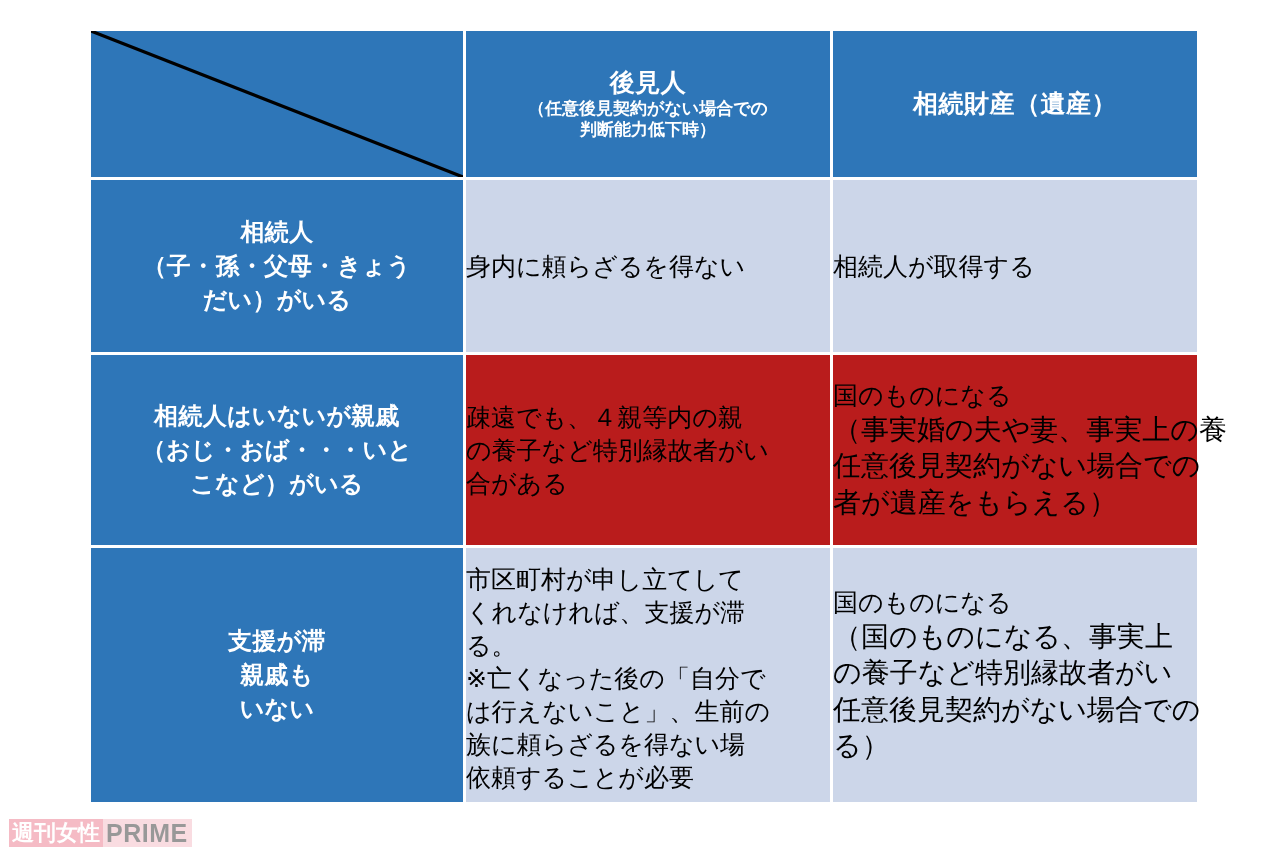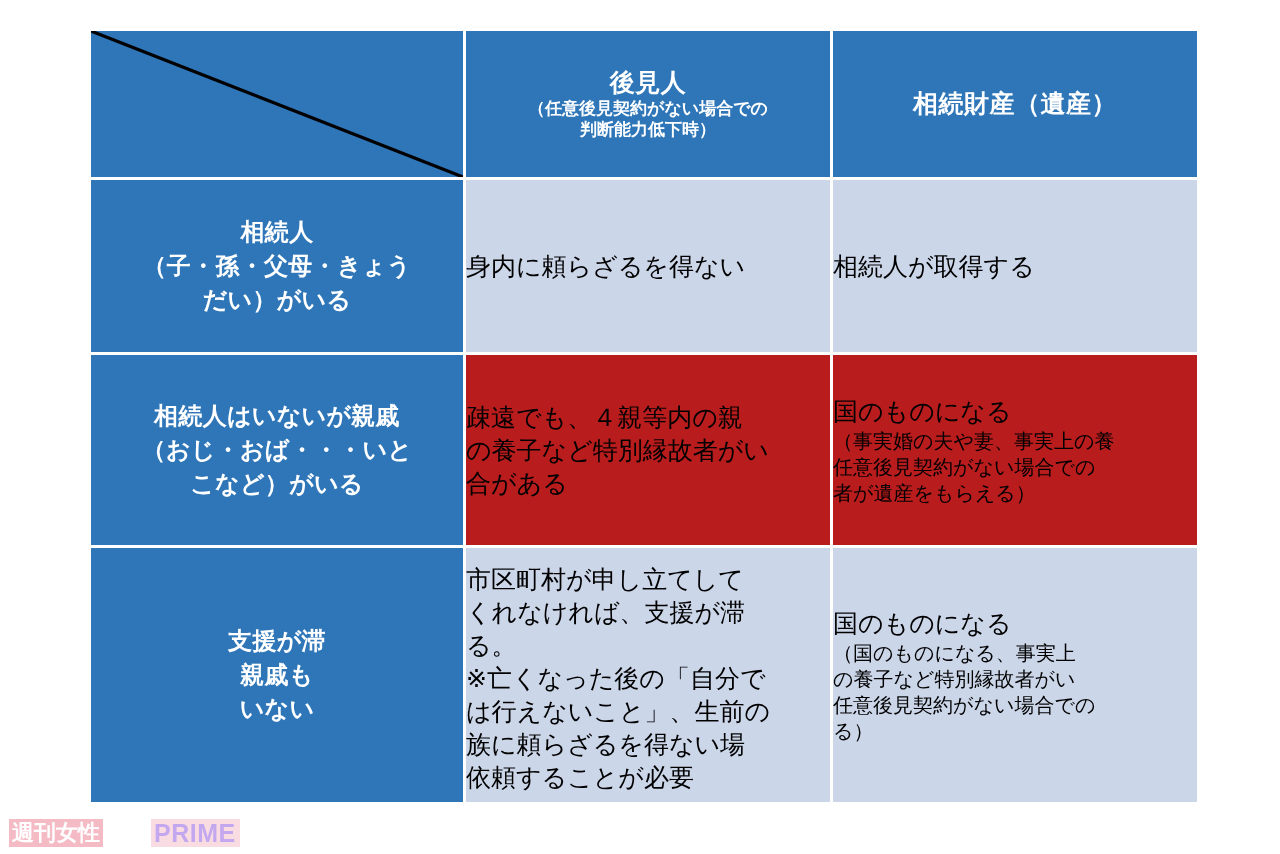--- a/index.html
+++ b/index.html
@@ -107,49 +107,48 @@
   td.cell .cell-inner { display: block; padding-top: 6px; }
   td.cell.mid { vertical-align: middle; }
   td.cell.mid .cell-inner { padding-top: 0; }
 
   td.shade-a { background: #ccd6e9; }
   td.shade-b { background: #b91c1c; }
 
   .cell-line { display: block; white-space: nowrap; }
   .cell-note {
     display: block;
-    font-size: 20px;
+    font-size: 28px;
     line-height: 1.30;
     white-space: nowrap;
   }
 
   
   #logo {
     position: absolute;
     left: 9px;
     top: 819px;
     height: 28px;
     display: flex;
     align-items: stretch;
     opacity: 0.40;
-    gap: 48px;
   }
   #logo .logo-jp {
     background: #e8566f;
     color: #ffffff;
     font-size: 22px;
     font-weight: bold;
     line-height: 28px;
     padding: 0 3px;
     letter-spacing: 0px;
     font-family: "DejaVu Sans", "Liberation Sans", sans-serif;
   }
   #logo .logo-en {
     background: #f2a9b6;
-    color: #6d28d9;
+    color: #000000;
     font-size: 25px;
     font-weight: bold;
     line-height: 28px;
     padding: 0 4px 0 3px;
     letter-spacing: 0.5px;
   }
 </style>
 </head>
 <body>
 

